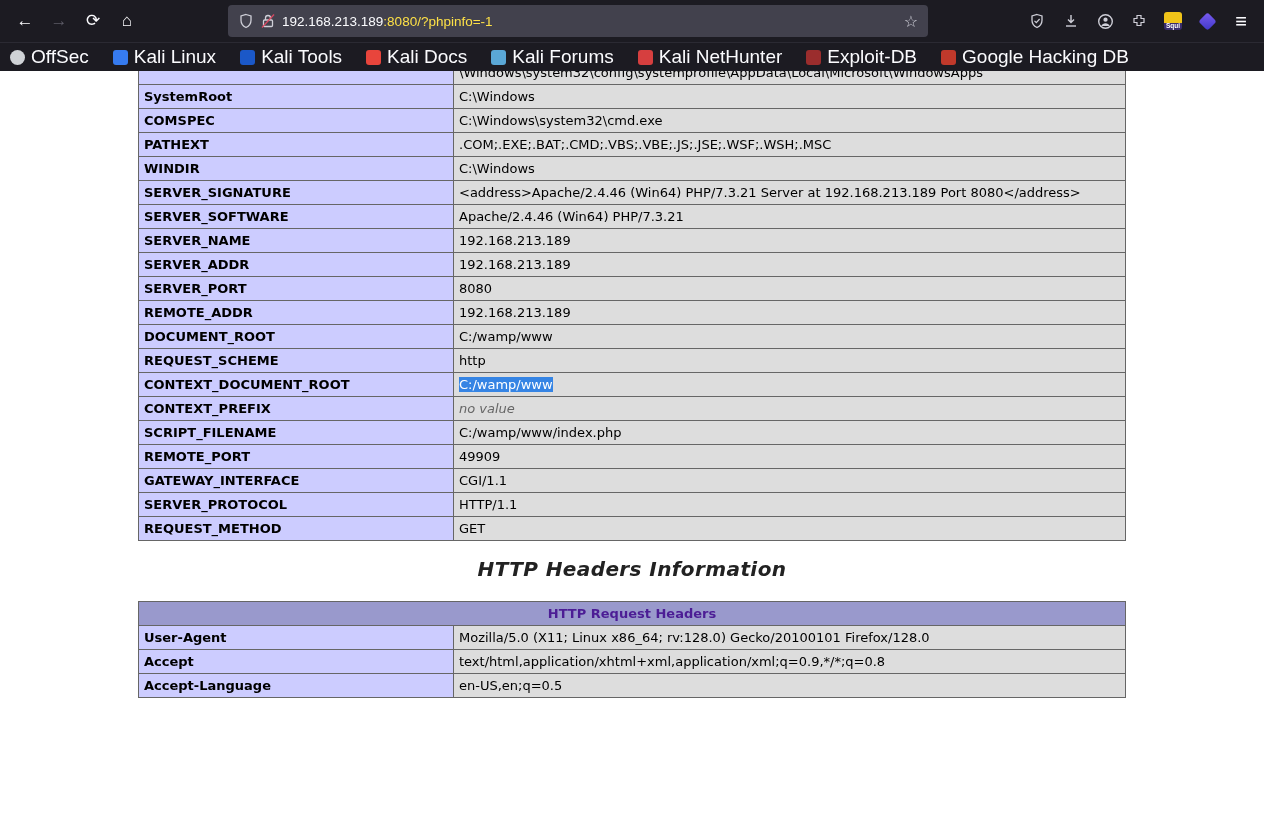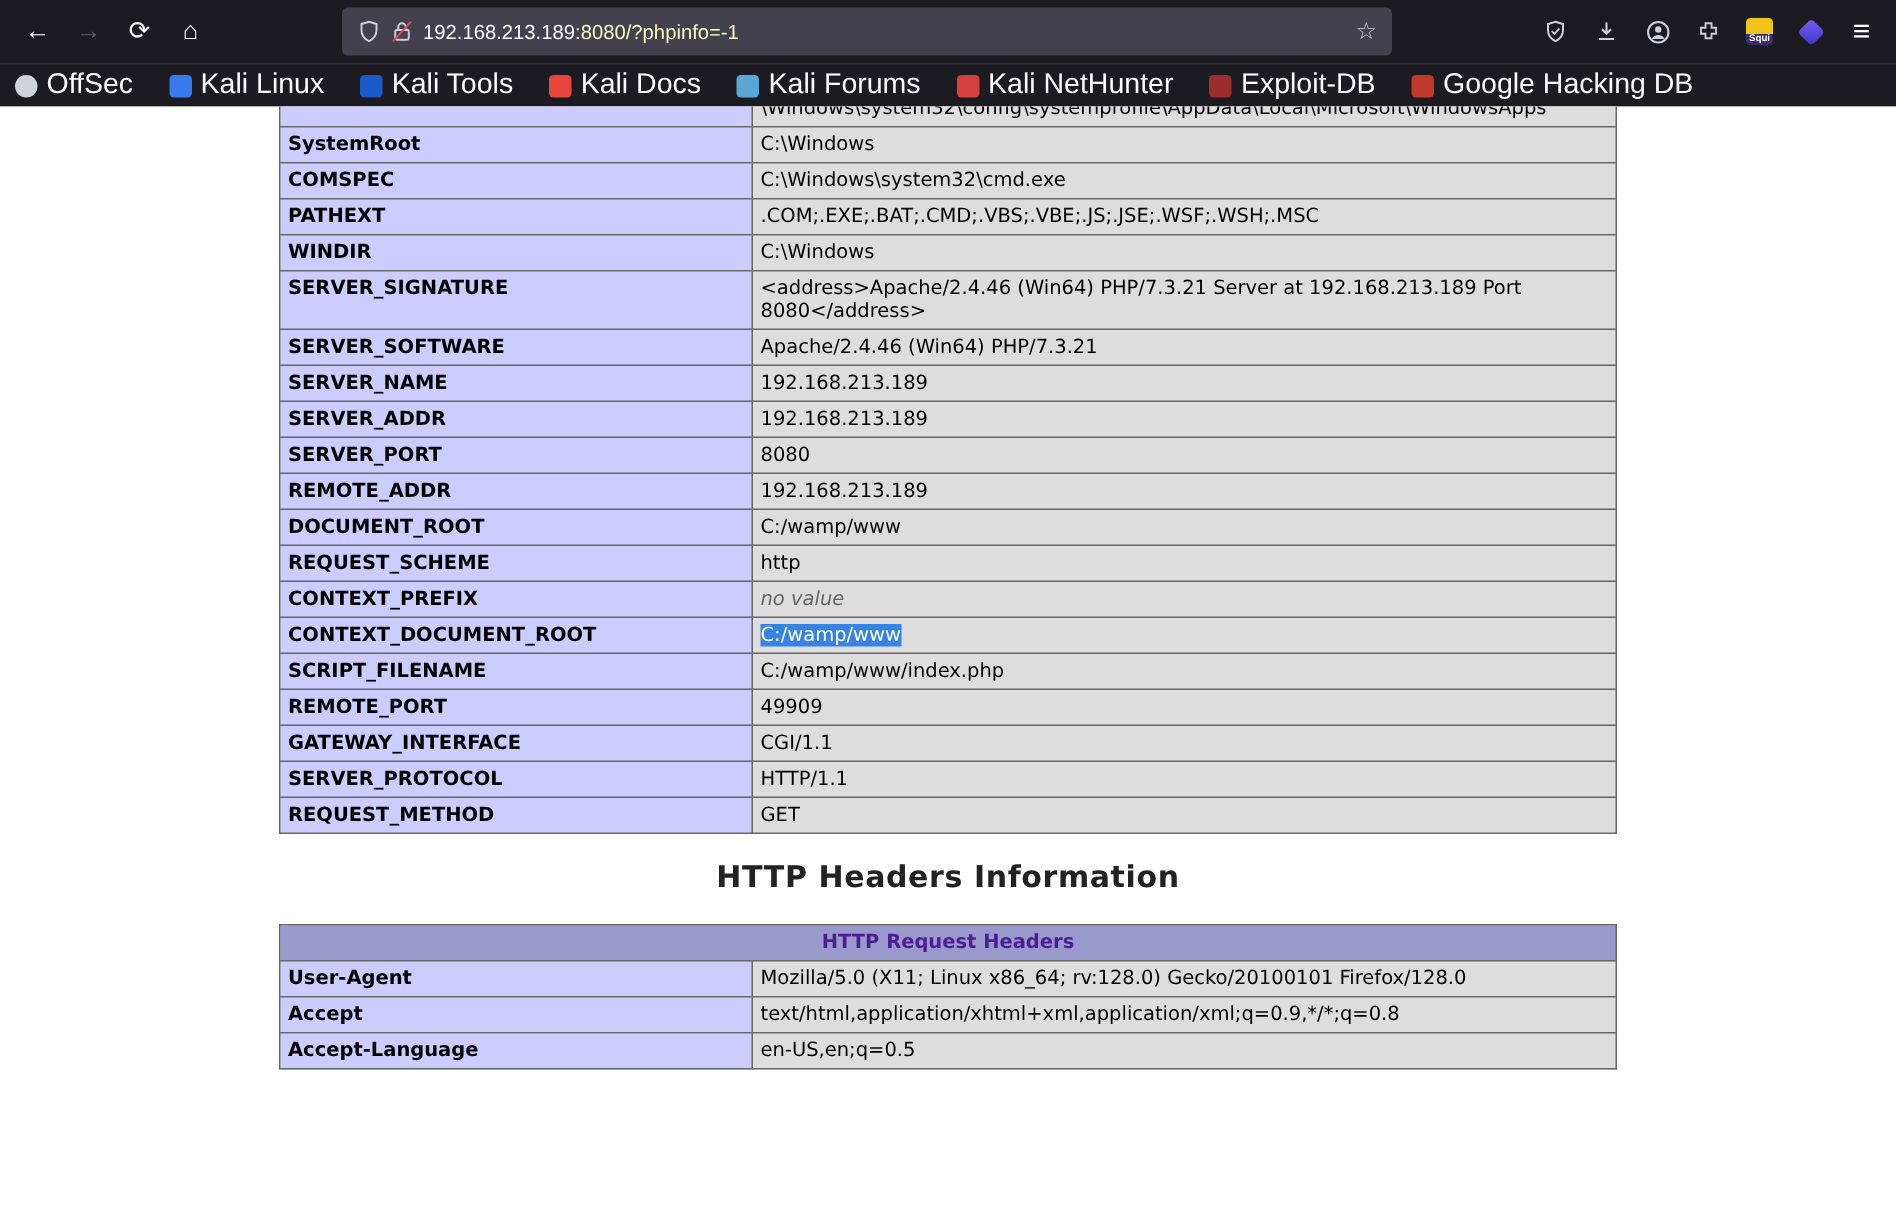--- a/index.html
+++ b/index.html
@@ -10,21 +10,21 @@
   .chrome{background:#1c1b22;}
   .toolbar{height:42px;display:flex;align-items:center;padding:0 8px;}
   .nav{display:flex;align-items:center;}
   .nav .nbtn{width:34px;height:32px;background:transparent;border:none;color:#fbfbfe;
        font-size:17px;line-height:32px;border-radius:4px;cursor:pointer;padding:0;}
   .nav .nbtn.disabled{color:#5c5b66;}
   .urlbar{display:flex;align-items:center;width:700px;height:32px;background:#42414d;
        border-radius:4px;margin-left:84px;padding:0 10px;gap:7px;box-sizing:border-box;}
   .url-text{flex:1;font-size:13.5px;white-space:nowrap;overflow:hidden;}
   .url-host{color:#fbfbfe;}
-  .url-rest{color:#fef9c3;}
+  .url-rest{color:#fde047;}
   .ic{display:inline-flex;align-items:center;justify-content:center;}
   .star{color:#cfcfd8;font-size:16px;}
   .right-icons{margin-left:auto;display:flex;align-items:center;gap:4px;}
   .ribtn{width:30px;height:30px;display:flex;align-items:center;justify-content:center;
        background:transparent;border:none;border-radius:4px;cursor:pointer;}
   .menu-glyph{color:#fbfbfe;font-size:20px;line-height:1;}
   .squi{width:19px;height:18px;border-radius:3px;background:linear-gradient(#f0c419 60%,#3a2d6e 60%);
        display:flex;align-items:flex-end;justify-content:center;}
   .squi span{font-size:6.5px;color:#fff;font-weight:bold;line-height:8px;}
   .diamond{width:13px;height:13px;transform:rotate(45deg);border-radius:3px;
@@ -34,31 +34,31 @@
   .bm-bar{height:28px;display:flex;align-items:center;gap:24px;padding:0 10px;
        background:#1c1b22;border-top:1px solid #2b2a33;}
   .bm{display:flex;align-items:center;gap:6px;cursor:pointer;}
   .bm-ic{width:15px;height:15px;border-radius:3px;display:inline-block;flex:none;}
   .bm-ic.round{border-radius:50%;}
   .bm-lb{color:#fbfbfe;font-size:19px;white-space:nowrap;}
 
   
   .content{height:751px;overflow:hidden;background:#fff;color:#222;
        font-family:"DejaVu Sans", sans-serif;}
-  table.php{width:892px;margin:0 auto;border-collapse:collapse;text-align:left;}
+  table.php{width:988px;margin:0 auto;border-collapse:collapse;text-align:left;}
   table.php.first{margin-top:-11px;}
   table.php td,table.php th{border:1px solid #666;padding:4px 5px;font-size:13px;
        vertical-align:baseline;line-height:15px;}
   td.e{background:#ccccff;font-weight:bold;width:304px;color:#000;}
   td.v{background:#dddddd;color:#000;word-break:break-word;}
   td.v i{color:#666;}
   th.h{background:#9999cc;font-weight:bold;text-align:center;color:#4c1d95;}
   .sel{background:#3584e4;color:#fff;}
   h1.hdr{font-size:20px;font-weight:bold;text-align:center;color:#222;
-       margin:16px 0 20px;letter-spacing:0.4px;}
+       margin:16px 0 20px;letter-spacing:0.4px;font-style:italic;}
 </style>
 </head>
 <body>
 
 <div class="chrome">
   <div class="toolbar">
     <div class="nav">
       <button class="nbtn">←</button>
       <button class="nbtn disabled">→</button>
       <button class="nbtn">⟳</button>
@@ -206,26 +206,26 @@
         </tr>
         <tr>
           <td class="e">DOCUMENT_ROOT</td>
           <td class="v">C:/wamp/www</td>
         </tr>
         <tr>
           <td class="e">REQUEST_SCHEME</td>
           <td class="v">http</td>
         </tr>
         <tr>
+          <td class="e">CONTEXT_DOCUMENT_ROOT</td>
+          <td class="v"><span class="sel">C:/wamp/www</span></td>
+        </tr>
+        <tr>
           <td class="e">CONTEXT_PREFIX</td>
           <td class="v"><i>no value</i></td>
-        </tr>
-        <tr>
-          <td class="e">CONTEXT_DOCUMENT_ROOT</td>
-          <td class="v"><span class="sel">C:/wamp/www</span></td>
         </tr>
         <tr>
           <td class="e">SCRIPT_FILENAME</td>
           <td class="v">C:/wamp/www/index.php</td>
         </tr>
         <tr>
           <td class="e">REMOTE_PORT</td>
           <td class="v">49909</td>
         </tr>
         <tr>

